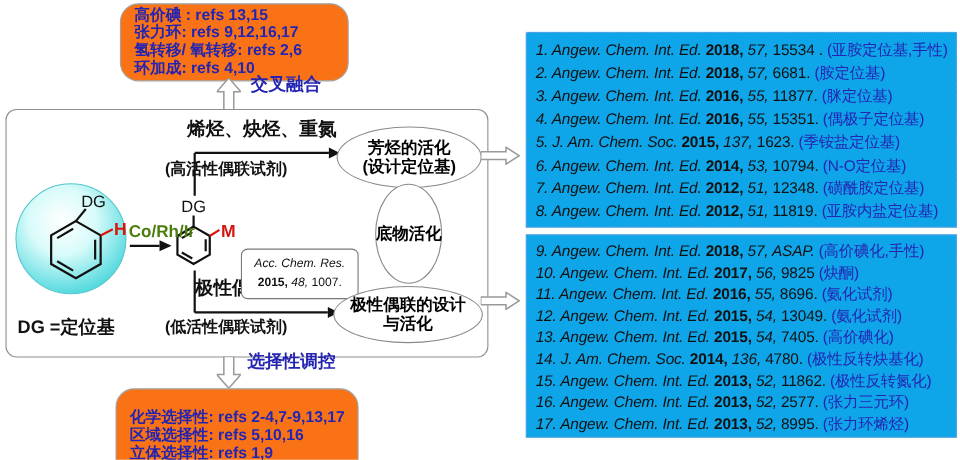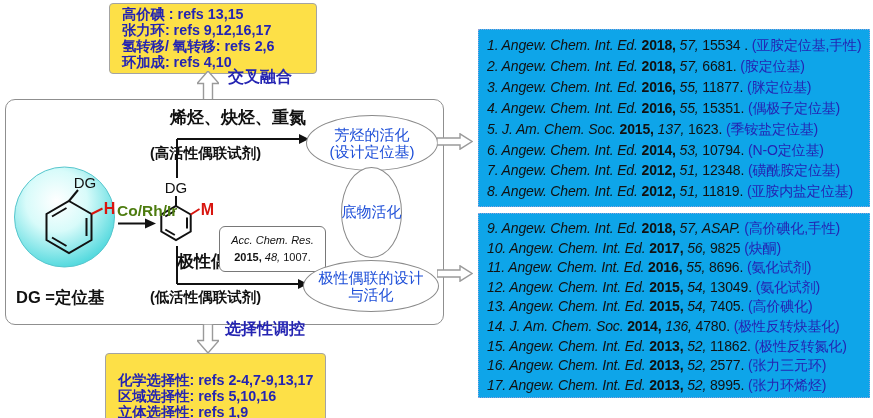--- a/index.html
+++ b/index.html
@@ -4,21 +4,21 @@
 <style>
   html,body{margin:0;padding:0;}
   body{
     width:873px;height:418px;position:relative;background:#ffffff;
     font-family:"Liberation Sans",sans-serif;color:#111;overflow:hidden;
   }
   .abs{position:absolute;}
 
   
   .round-box{
-    border:1.6px solid #a3a3a3;border-radius:4px;background:#fde047;
+    border:1.6px solid #a3a3a3;border-radius:17px;background:#f97316;
   }
   .fusion-box{left:109px;top:3px;width:194px;height:66px;padding:3px 0 0 12px;}
   .fusion-box div, .select-box div{
     font-size:14.3px;line-height:15.9px;font-weight:bold;color:#2424b2;white-space:nowrap;
   }
   .select-box{left:105px;top:353px;width:207px;height:60px;padding:19px 0 0 12px;}
 
   
   .scheme-box{
     left:5px;top:99px;width:437px;height:224px;
@@ -36,21 +36,21 @@
   .ref-box-top .ref-line{line-height:20.9px;}
   .ref-box-bottom .ref-line{line-height:19.6px;}
   .ref-line .lead,.ref-line .vol{font-style:italic;}
   .ref-line .year{font-weight:bold;}
   .ref-line .note{color:#2424b2;}
 
   
   .oval{
     border:1.4px solid #8a8a8a;border-radius:50%;background:#fff;
     display:flex;flex-direction:column;justify-content:center;align-items:center;
-    text-align:center;color:#1d4ed8;font-weight:normal;
+    text-align:center;color:#000000;font-weight:bold;
   }
   .oval div{white-space:nowrap;}
   .oval-top{left:306px;top:115px;width:130px;height:54px;font-size:15px;line-height:17.5px;}
   .oval-mid{left:341px;top:167px;width:59px;height:89px;font-size:15px;}
   .oval-bottom{left:303px;top:260px;width:134px;height:50px;font-size:15px;line-height:17.5px;}
 
   
   .branch-main{font-size:17px;font-weight:bold;white-space:nowrap;}
   .branch-sub{font-size:14.5px;font-weight:bold;white-space:nowrap;}
   .catalyst{font-size:15.5px;font-weight:bold;color:#4d7c0f;white-space:nowrap;}

